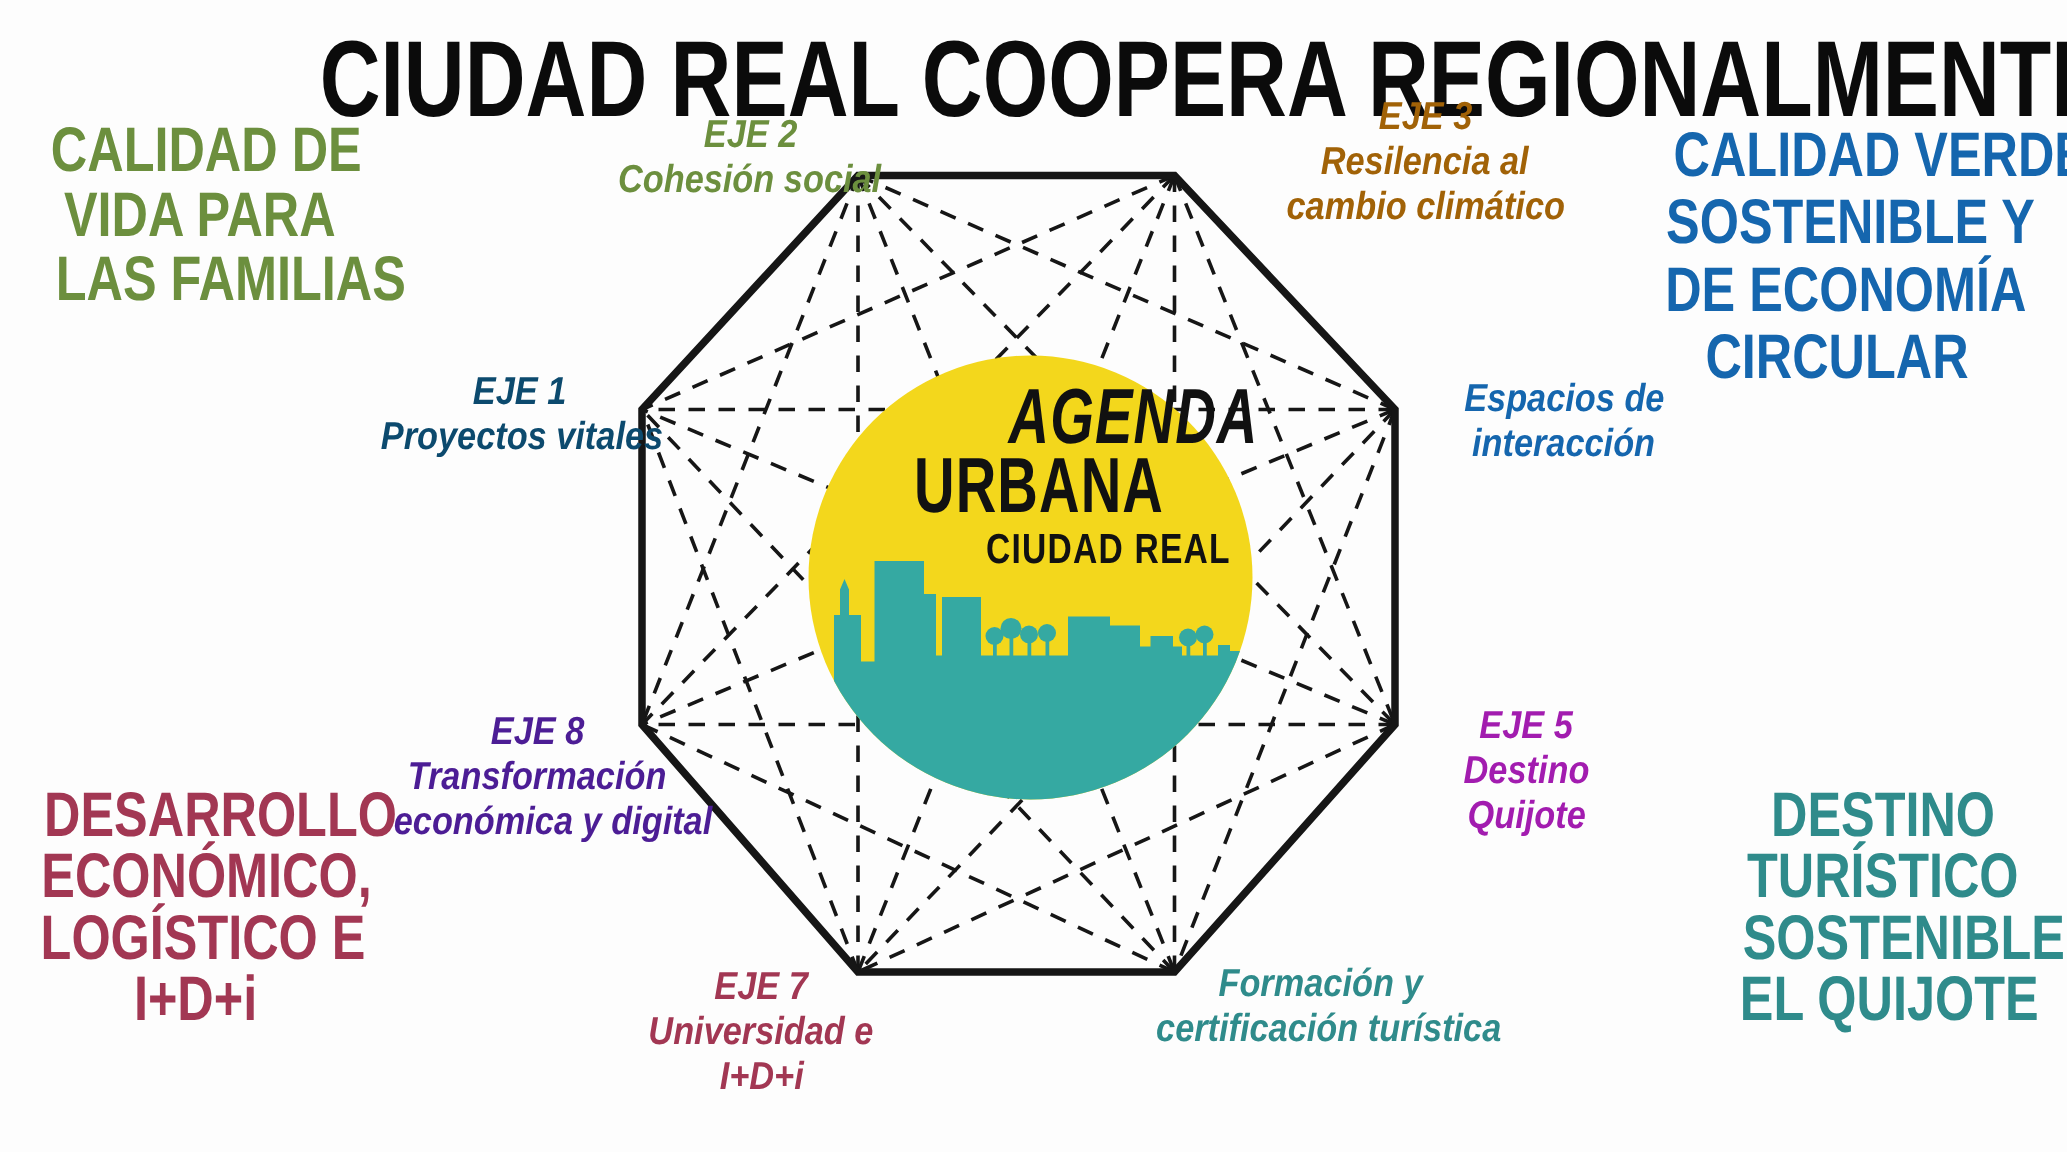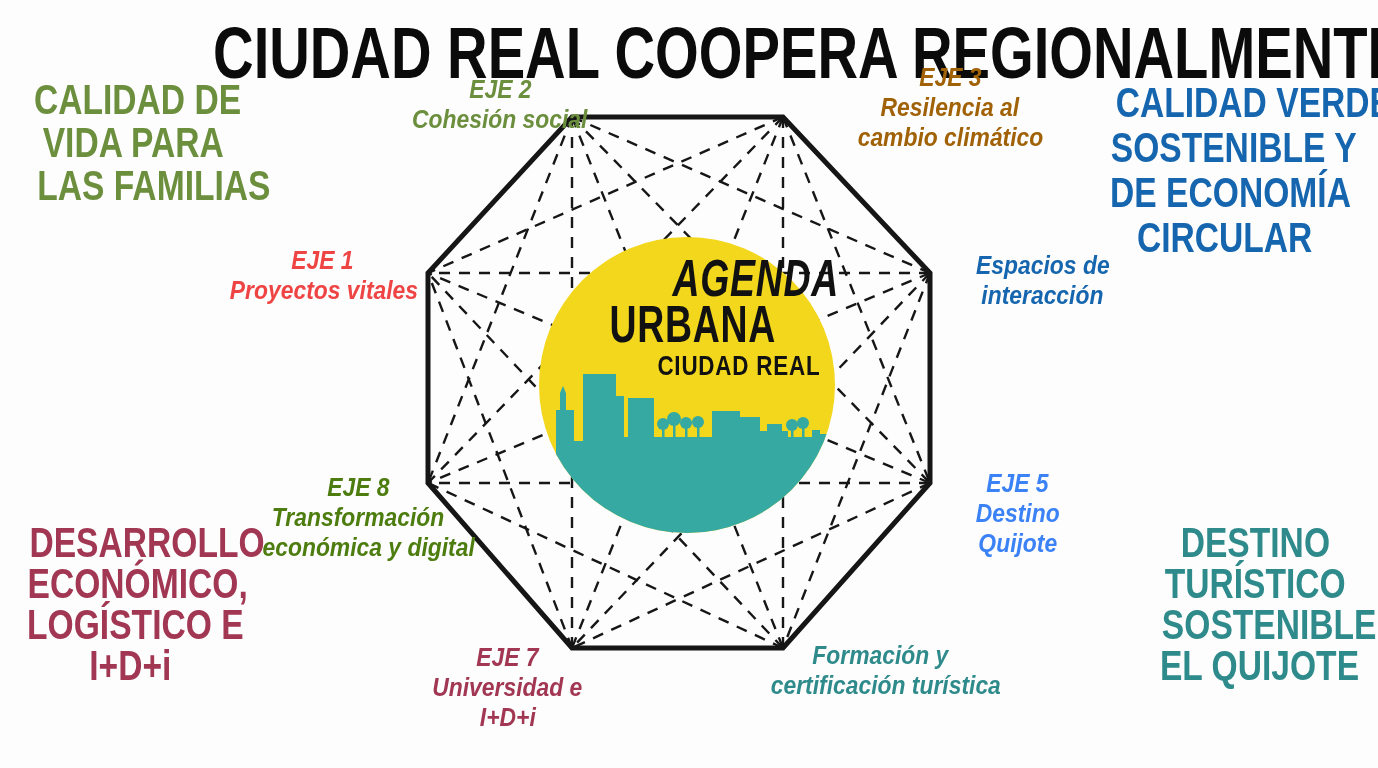--- a/index.html
+++ b/index.html
@@ -111,59 +111,59 @@
     <div class="line"><span class="cond">I+D+i</span></div>
   </div>
 
   <div class="txt corner" style="left: 1135px; top: 522px; width: 240px; --lh: 41px; color: rgb(47, 139, 139);">
     <div class="line"><span class="cond">DESTINO</span></div>
     <div class="line"><span class="cond">TURÍSTICO</span></div>
     <div class="line"><span class="cond">SOSTENIBLE</span></div>
     <div class="line"><span class="cond">EL QUIJOTE</span></div>
   </div>
 
-  <div class="txt eje" style="left: 217px; top: 245px; width: 210px; color: #ef4444;">
+  <div class="txt eje" style="left: 241px; top: 245px; width: 210px; color: #0c4a6e;">
     <div class="line"><span class="cond">EJE 1</span></div>
     <div class="line"><span class="cond">Proyectos vitales</span></div>
   </div>
 
   <div class="txt eje" style="left: 390px; top: 74px; width: 220px; color: rgb(108, 143, 62);">
     <div class="line"><span class="cond">EJE 2</span></div>
     <div class="line"><span class="cond">Cohesión social</span></div>
   </div>
 
   <div class="txt eje" style="left: 835px; top: 62px; width: 230px; color: #a16207;">
     <div class="line"><span class="cond">EJE 3</span></div>
     <div class="line"><span class="cond">Resilencia al</span></div>
     <div class="line"><span class="cond">cambio climático</span></div>
   </div>
 
   <div class="txt eje" style="left: 950px; top: 250px; width: 185px; color: rgb(21, 102, 174);">
     <div class="line"><span class="cond">Espacios de</span></div>
     <div class="line"><span class="cond">interacción</span></div>
   </div>
 
-  <div class="txt eje" style="left: 950px; top: 468px; width: 135px; color: #3b82f6;">
+  <div class="txt eje" style="left: 950px; top: 468px; width: 135px; color: #a21caf;">
     <div class="line"><span class="cond">EJE 5</span></div>
     <div class="line"><span class="cond">Destino</span></div>
     <div class="line"><span class="cond">Quijote</span></div>
   </div>
 
   <div class="txt eje" style="left: 755px; top: 640px; width: 250px; color: rgb(47, 139, 139);">
     <div class="line"><span class="cond">Formación y</span></div>
     <div class="line"><span class="cond">certificación turística</span></div>
   </div>
 
   <div class="txt eje" style="left: 405px; top: 642px; width: 205px; color: rgb(162, 55, 83);">
     <div class="line"><span class="cond">EJE 7</span></div>
     <div class="line"><span class="cond">Universidad e</span></div>
     <div class="line"><span class="cond">I+D+i</span></div>
   </div>
 
-  <div class="txt eje" style="left: 248px; top: 472px; width: 220px; color: #4d7c0f;">
+  <div class="txt eje" style="left: 248px; top: 472px; width: 220px; color: #4c1d95;">
     <div class="line"><span class="cond">EJE 8</span></div>
     <div class="line"><span class="cond">Transformación</span></div>
     <div class="line"><span class="cond">económica y digital</span></div>
   </div>
 
   <div class="logo-line logo-big" style="left:640px;top:248px;width:200px;font-style:italic;">
     <span class="cond">AGENDA</span>
   </div>
   <div class="logo-line logo-big" style="left:577px;top:294px;width:200px;">
     <span class="cond">URBANA</span>

